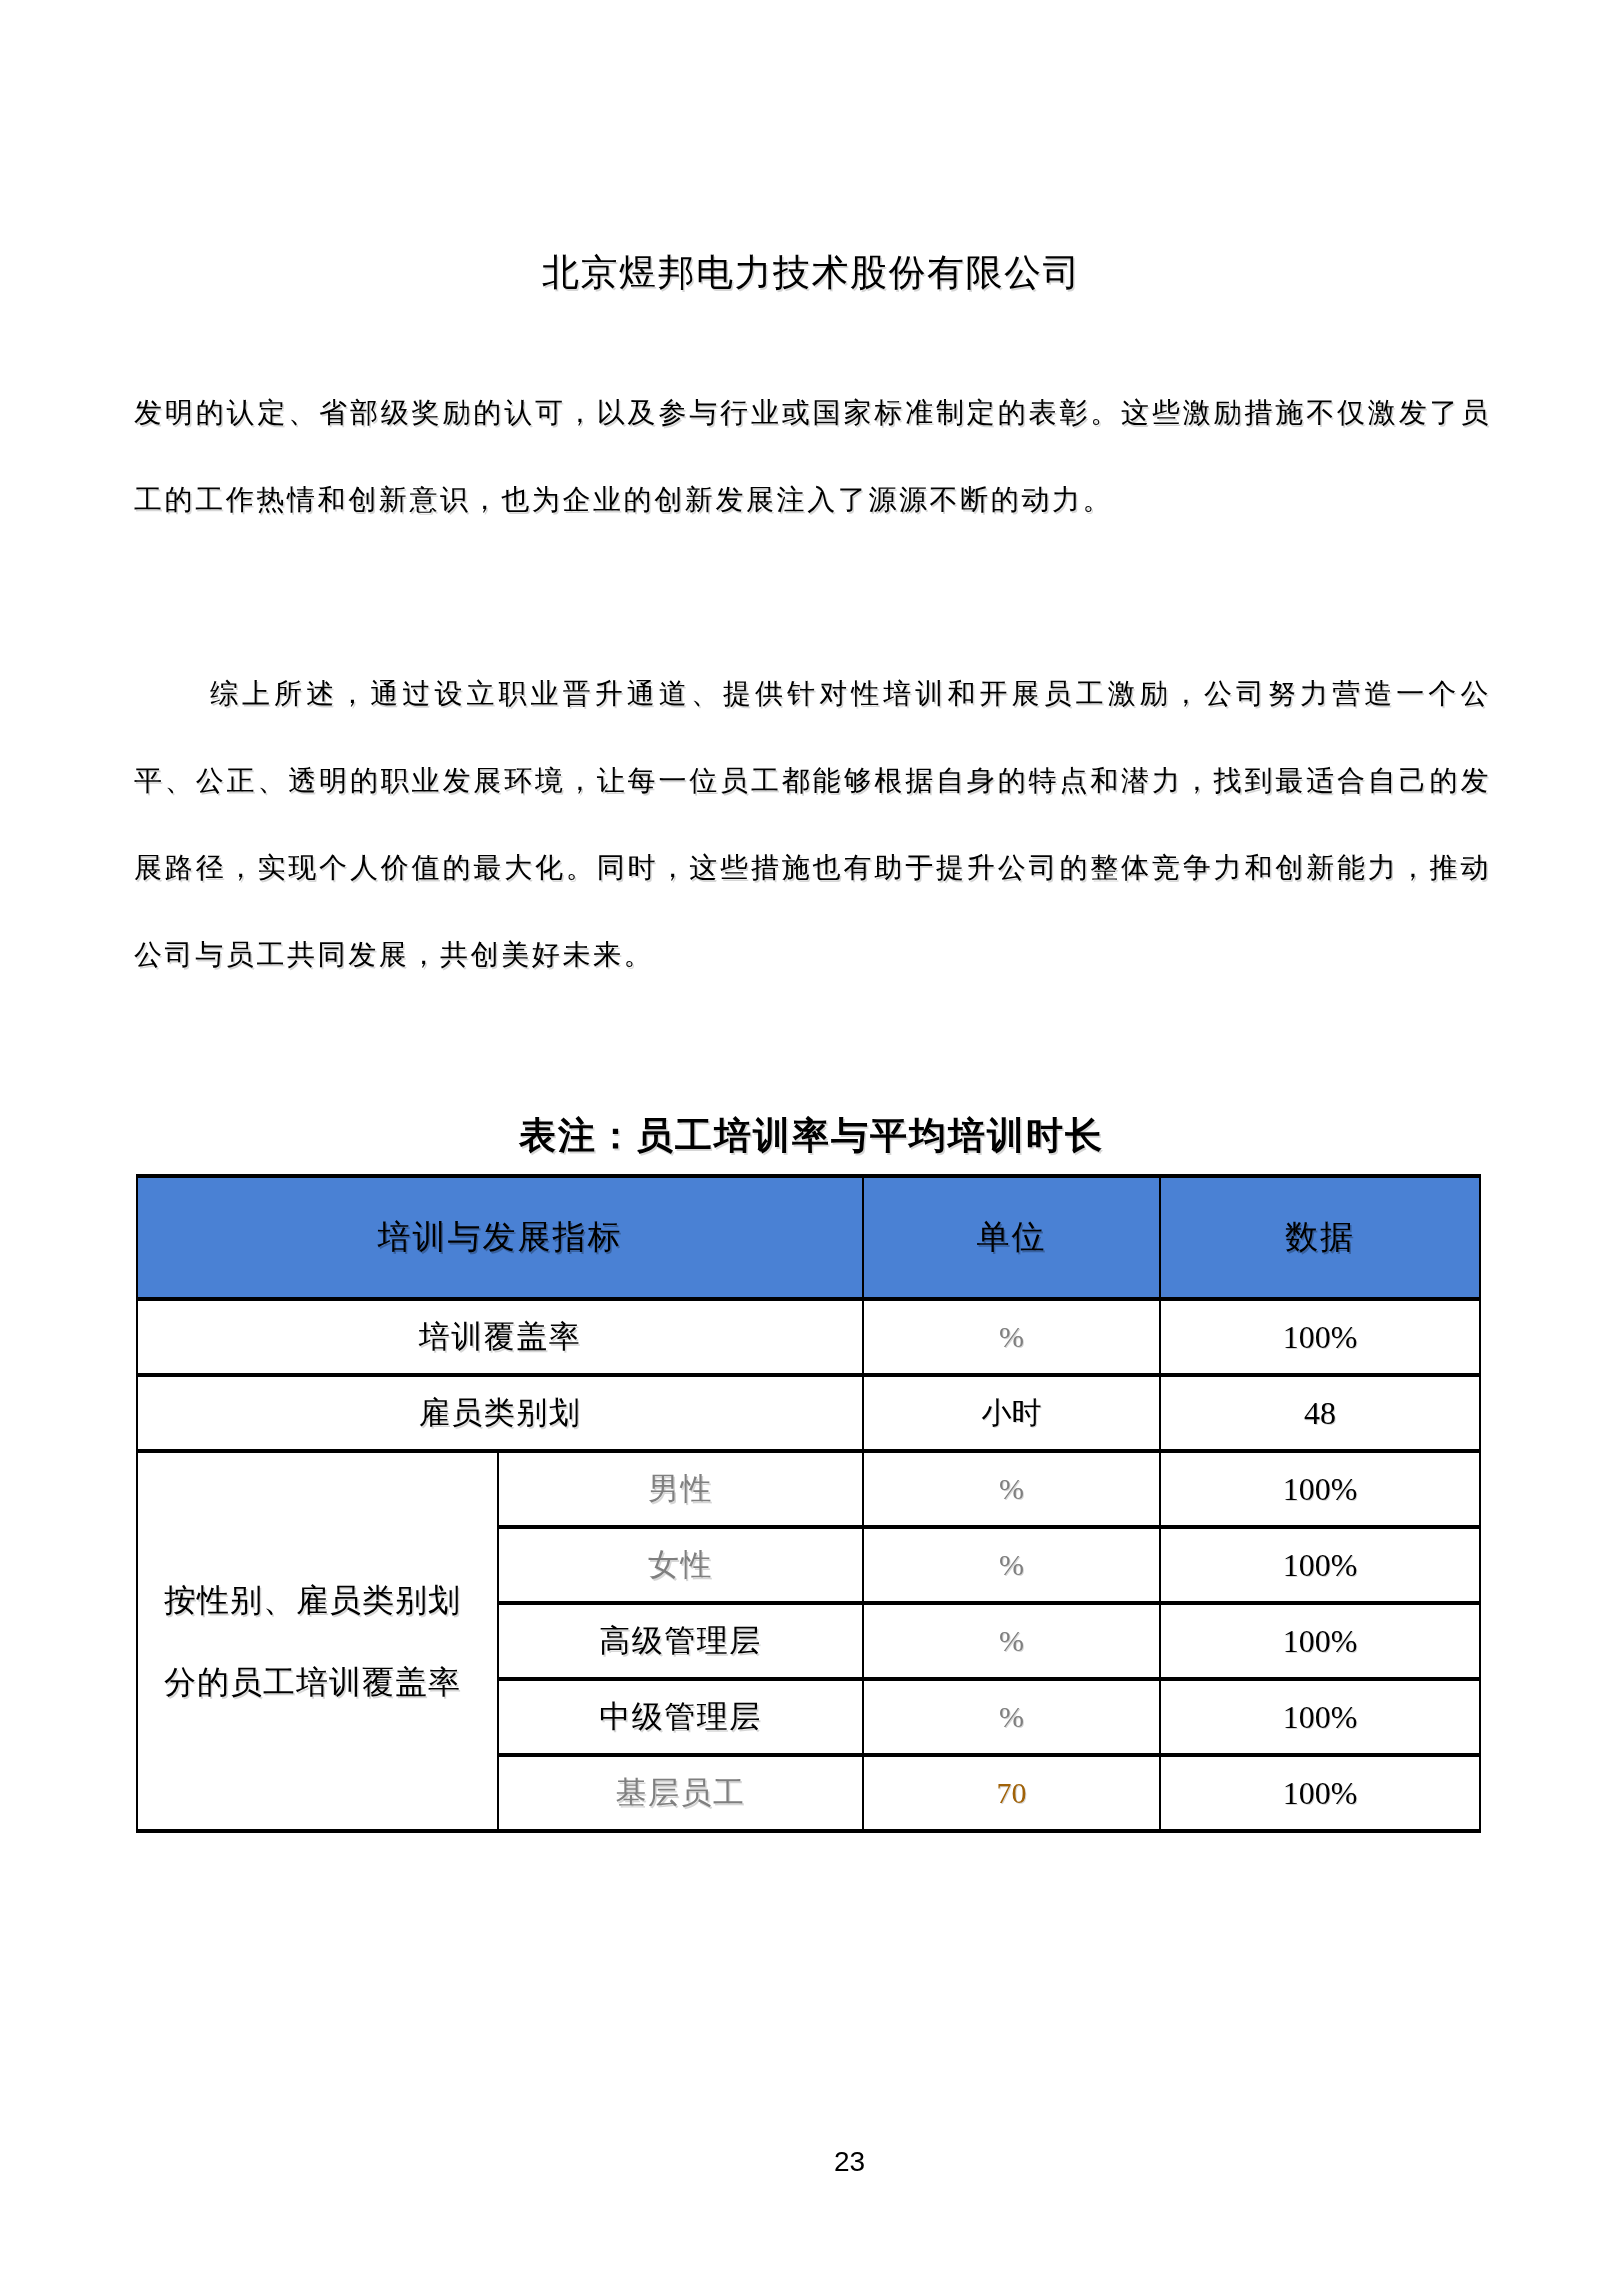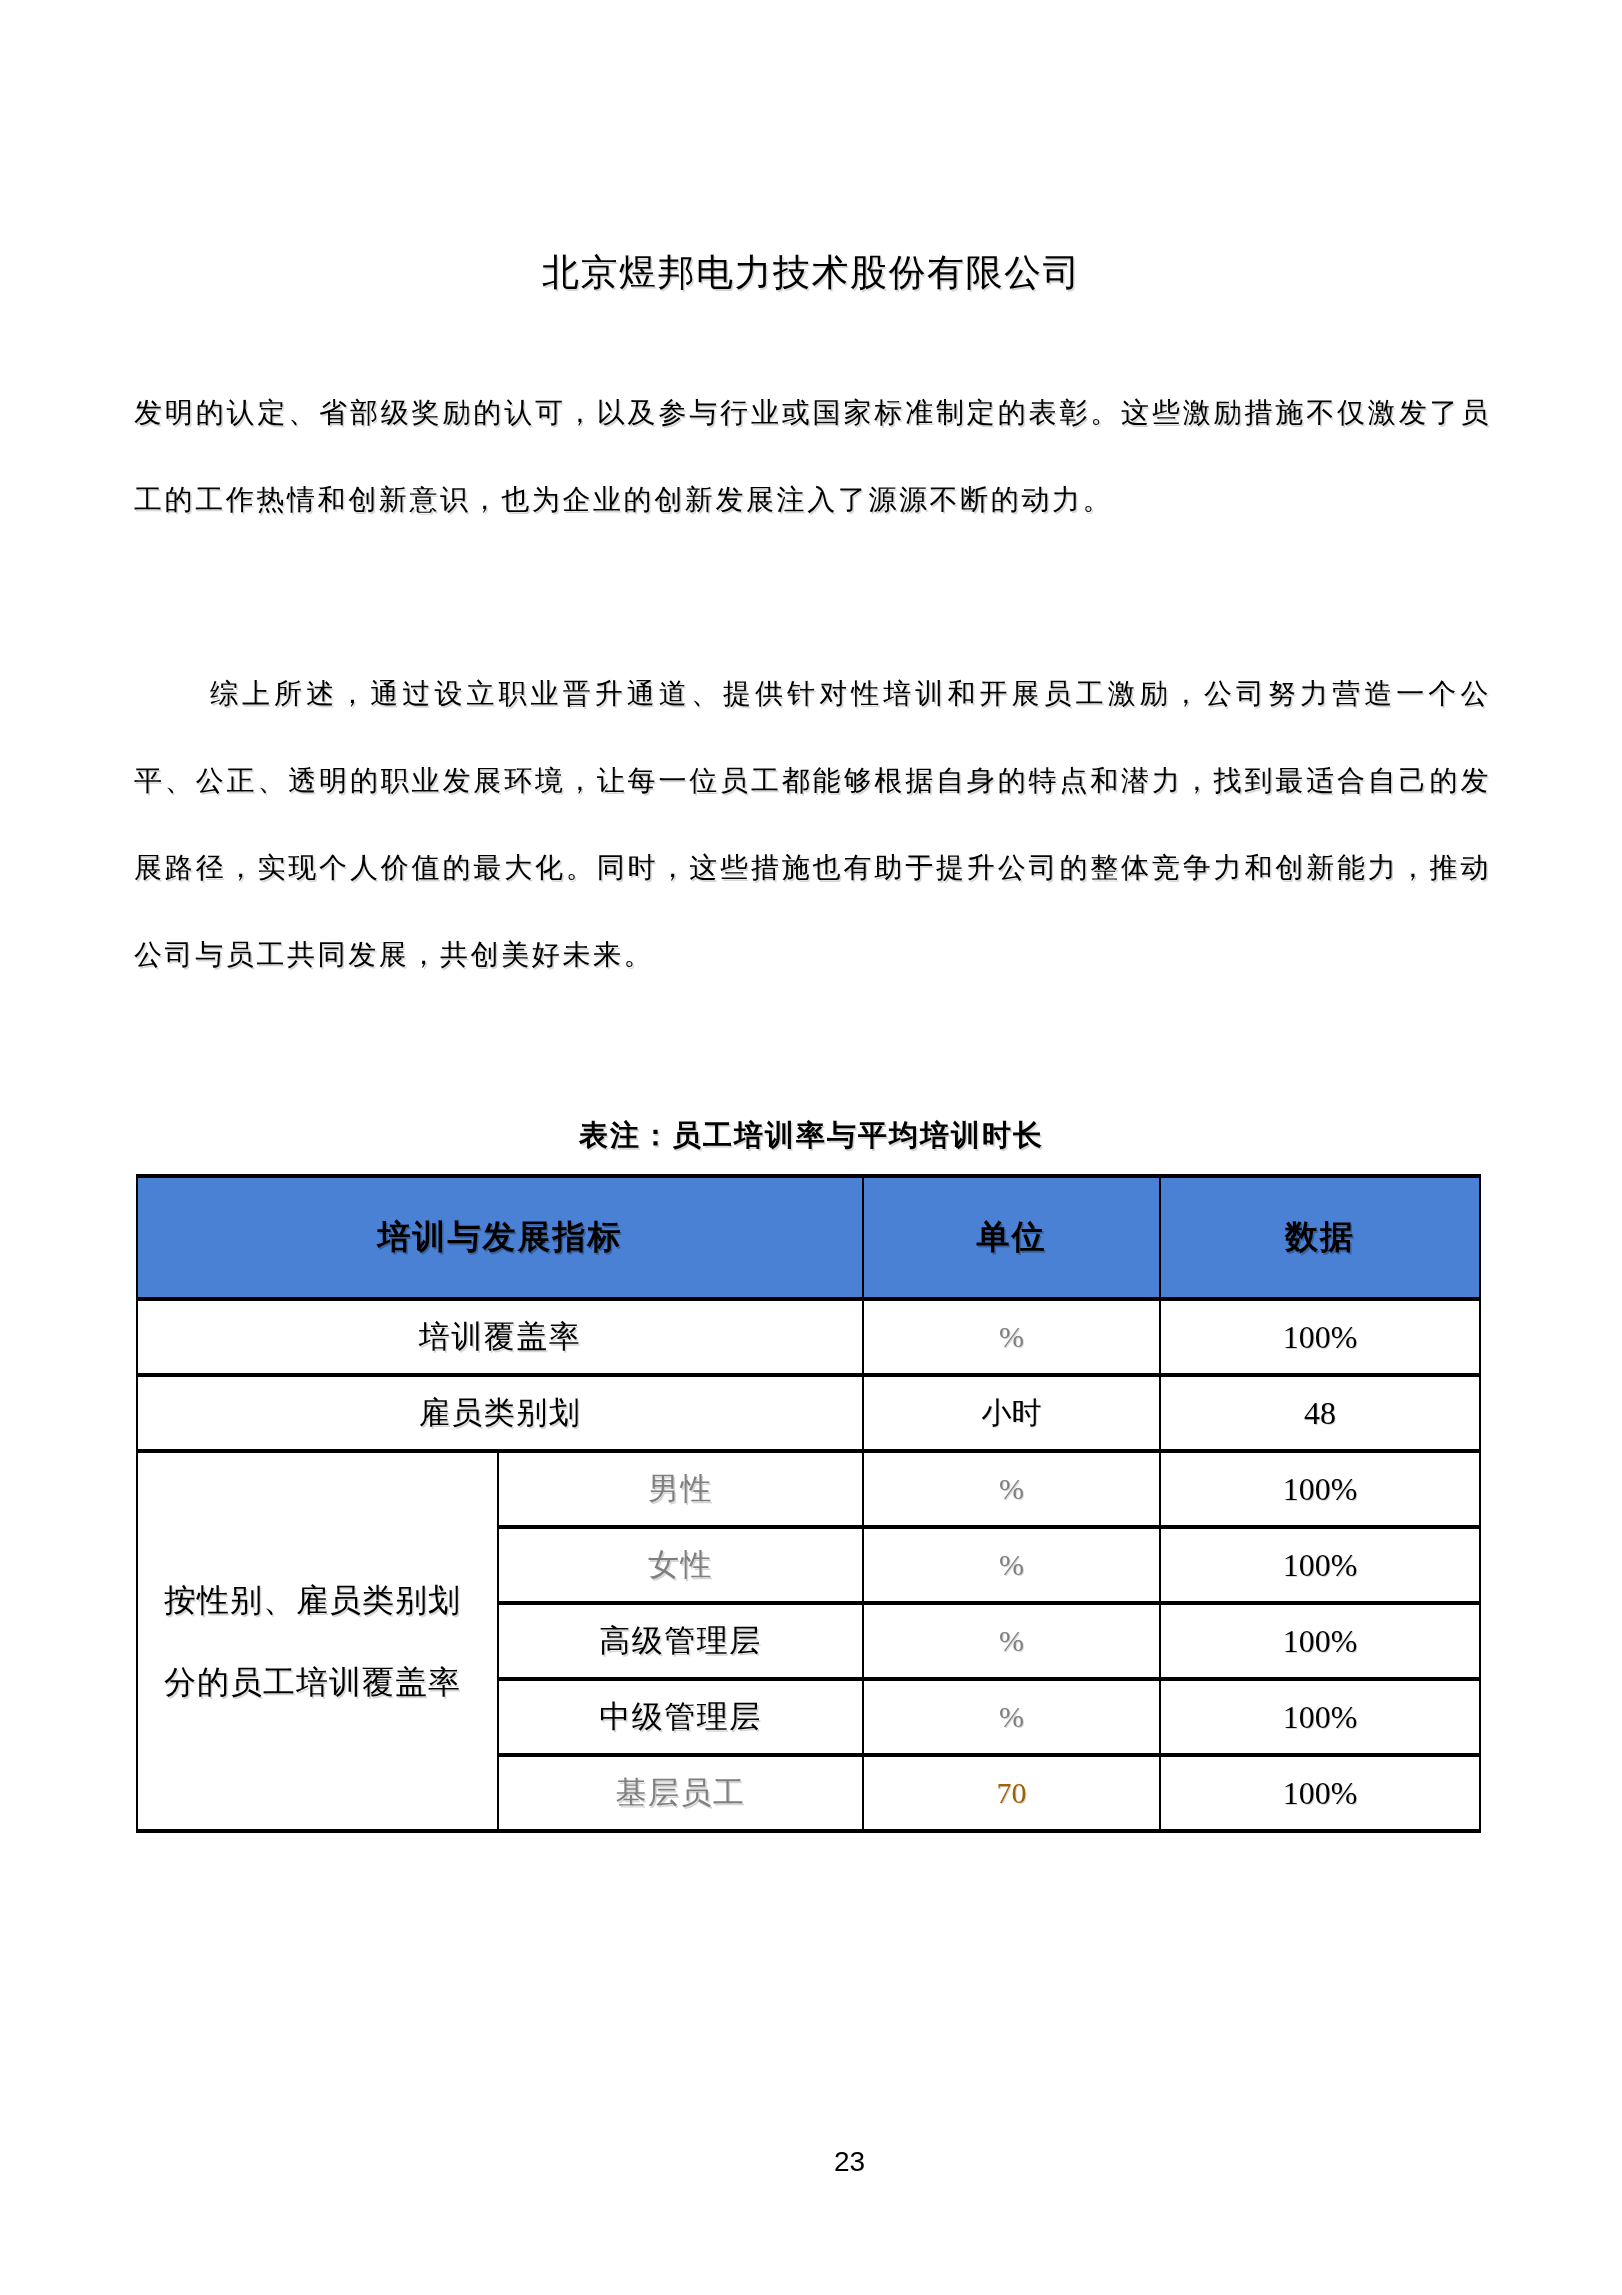--- a/index.html
+++ b/index.html
@@ -24,21 +24,21 @@
     text-align:justify;
     text-shadow:1.5px 1.5px 0 rgba(0,0,0,0.16);
   }
   .para-1 { top:369px; }
   .para-2 { top:650px; text-indent:76px; }
   .table-caption {
     position:absolute; top:1116px; left:0; width:1623px;
     text-align:center;
     font-family:"Liberation Sans","DejaVu Sans",sans-serif;
     font-weight:700;
-    font-size:29px; line-height:39px; letter-spacing:2px;
+    font-size:37px; line-height:39px; letter-spacing:2px;
     text-shadow:1.5px 1.5px 0 rgba(0,0,0,0.16);
   }
   table.data-table {
     position:absolute; left:136px; top:1174px;
     width:1343px;
     border-collapse:collapse;
     table-layout:fixed;
     border-top:4.1px solid #000; border-bottom:4.1px solid #000;
     border-left:2.6px solid #000; border-right:2.6px solid #000;
   }
@@ -48,21 +48,21 @@
     vertical-align:middle;
     padding:0;
     overflow:hidden;
   }
   tr.head-row { height:123px; }
   tr.body-row { height:76px; }
   th.head-cell {
     background:#4A81D4;
     color:#000000;
     font-family:"Liberation Sans","DejaVu Sans",sans-serif;
-    font-weight:700;
+    font-weight:400;
     font-size:33px; letter-spacing:2px;
     text-align:center;
     text-shadow:1.5px 1.5px 0 rgba(0,0,0,0.25);
   }
   td.indicator-cell, td.cat-cell {
     font-size:31px; letter-spacing:1.5px;
     text-align:center;
     text-shadow:1.5px 1.5px 0 rgba(0,0,0,0.16);
   }
   td.unit-cell {

